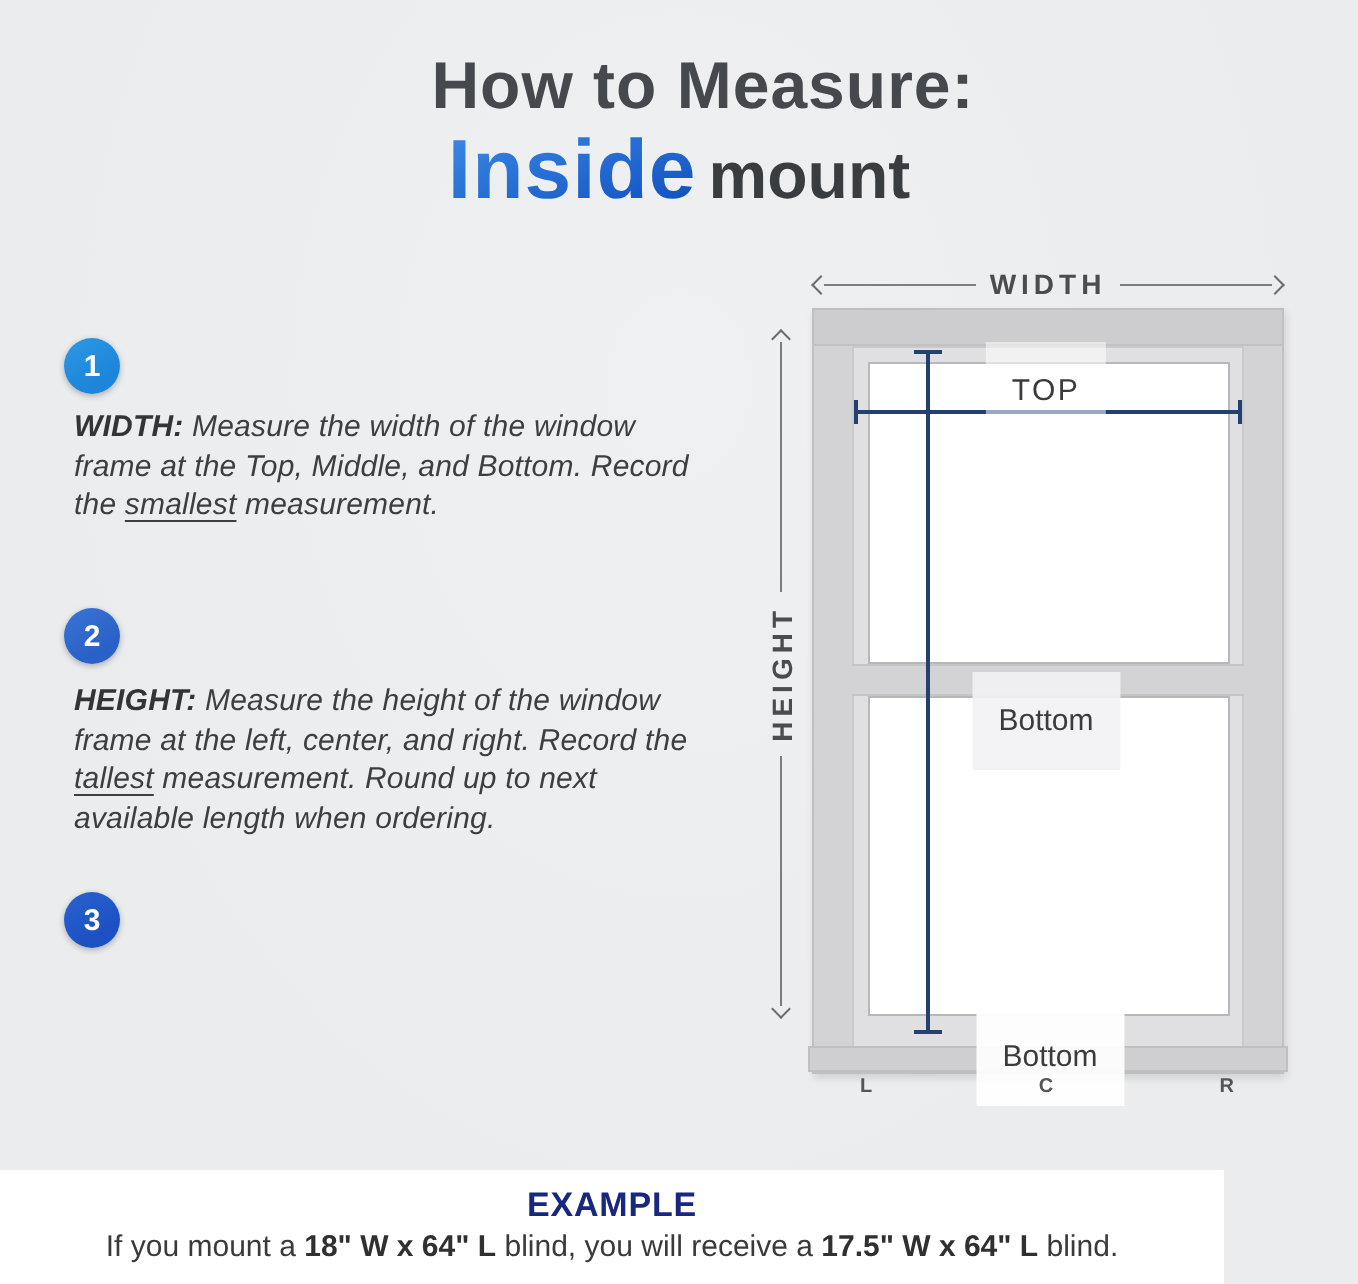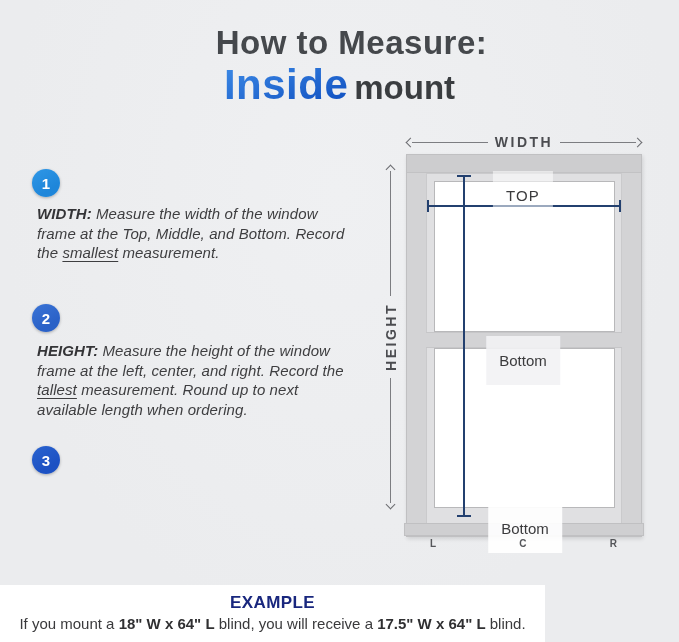--- a/index.html
+++ b/index.html
@@ -68,21 +68,21 @@
   .measure-v::before{top:0;} .measure-v::after{bottom:0;}
   
   .lab{position:absolute;transform:translateX(-50%);font-size:15px;color:#3b3b3d;
        padding:16px 13px;white-space:nowrap;}
   .lab-top{left:140px;top:37px;background:rgba(255,255,255,.55);letter-spacing:1.2px;}
   .lab-middle{left:140px;top:202px;background:rgba(242,242,244,.9);}
   .lab-bottom{left:142px;top:370px;background:rgba(255,255,255,.92);}
   .lcr{position:absolute;left:23px;top:404px;width:236px;display:flex;justify-content:space-between;
        padding:0 24px;font-size:10px;font-weight:700;color:#55565a;letter-spacing:1px;}
   
-  .footer{position:absolute;left:0;top:585px;width:545px;height:57px;background:#ffffff;text-align:center;}
+  .footer{position:absolute;left:0;top:585px;width:612px;height:57px;background:#ffffff;text-align:center;}
   .example-heading{margin-top:8px;font-size:17px;font-weight:700;letter-spacing:.4px;color:var(--example-heading);}
   .example-text{margin-top:2px;font-size:15px;color:#3a3a3c;}
   .example-text b{color:#303032;}
 </style>
 </head>
 <body>
 
 <div class="page">
 
   <div class="title1">How to Measure:</div>

